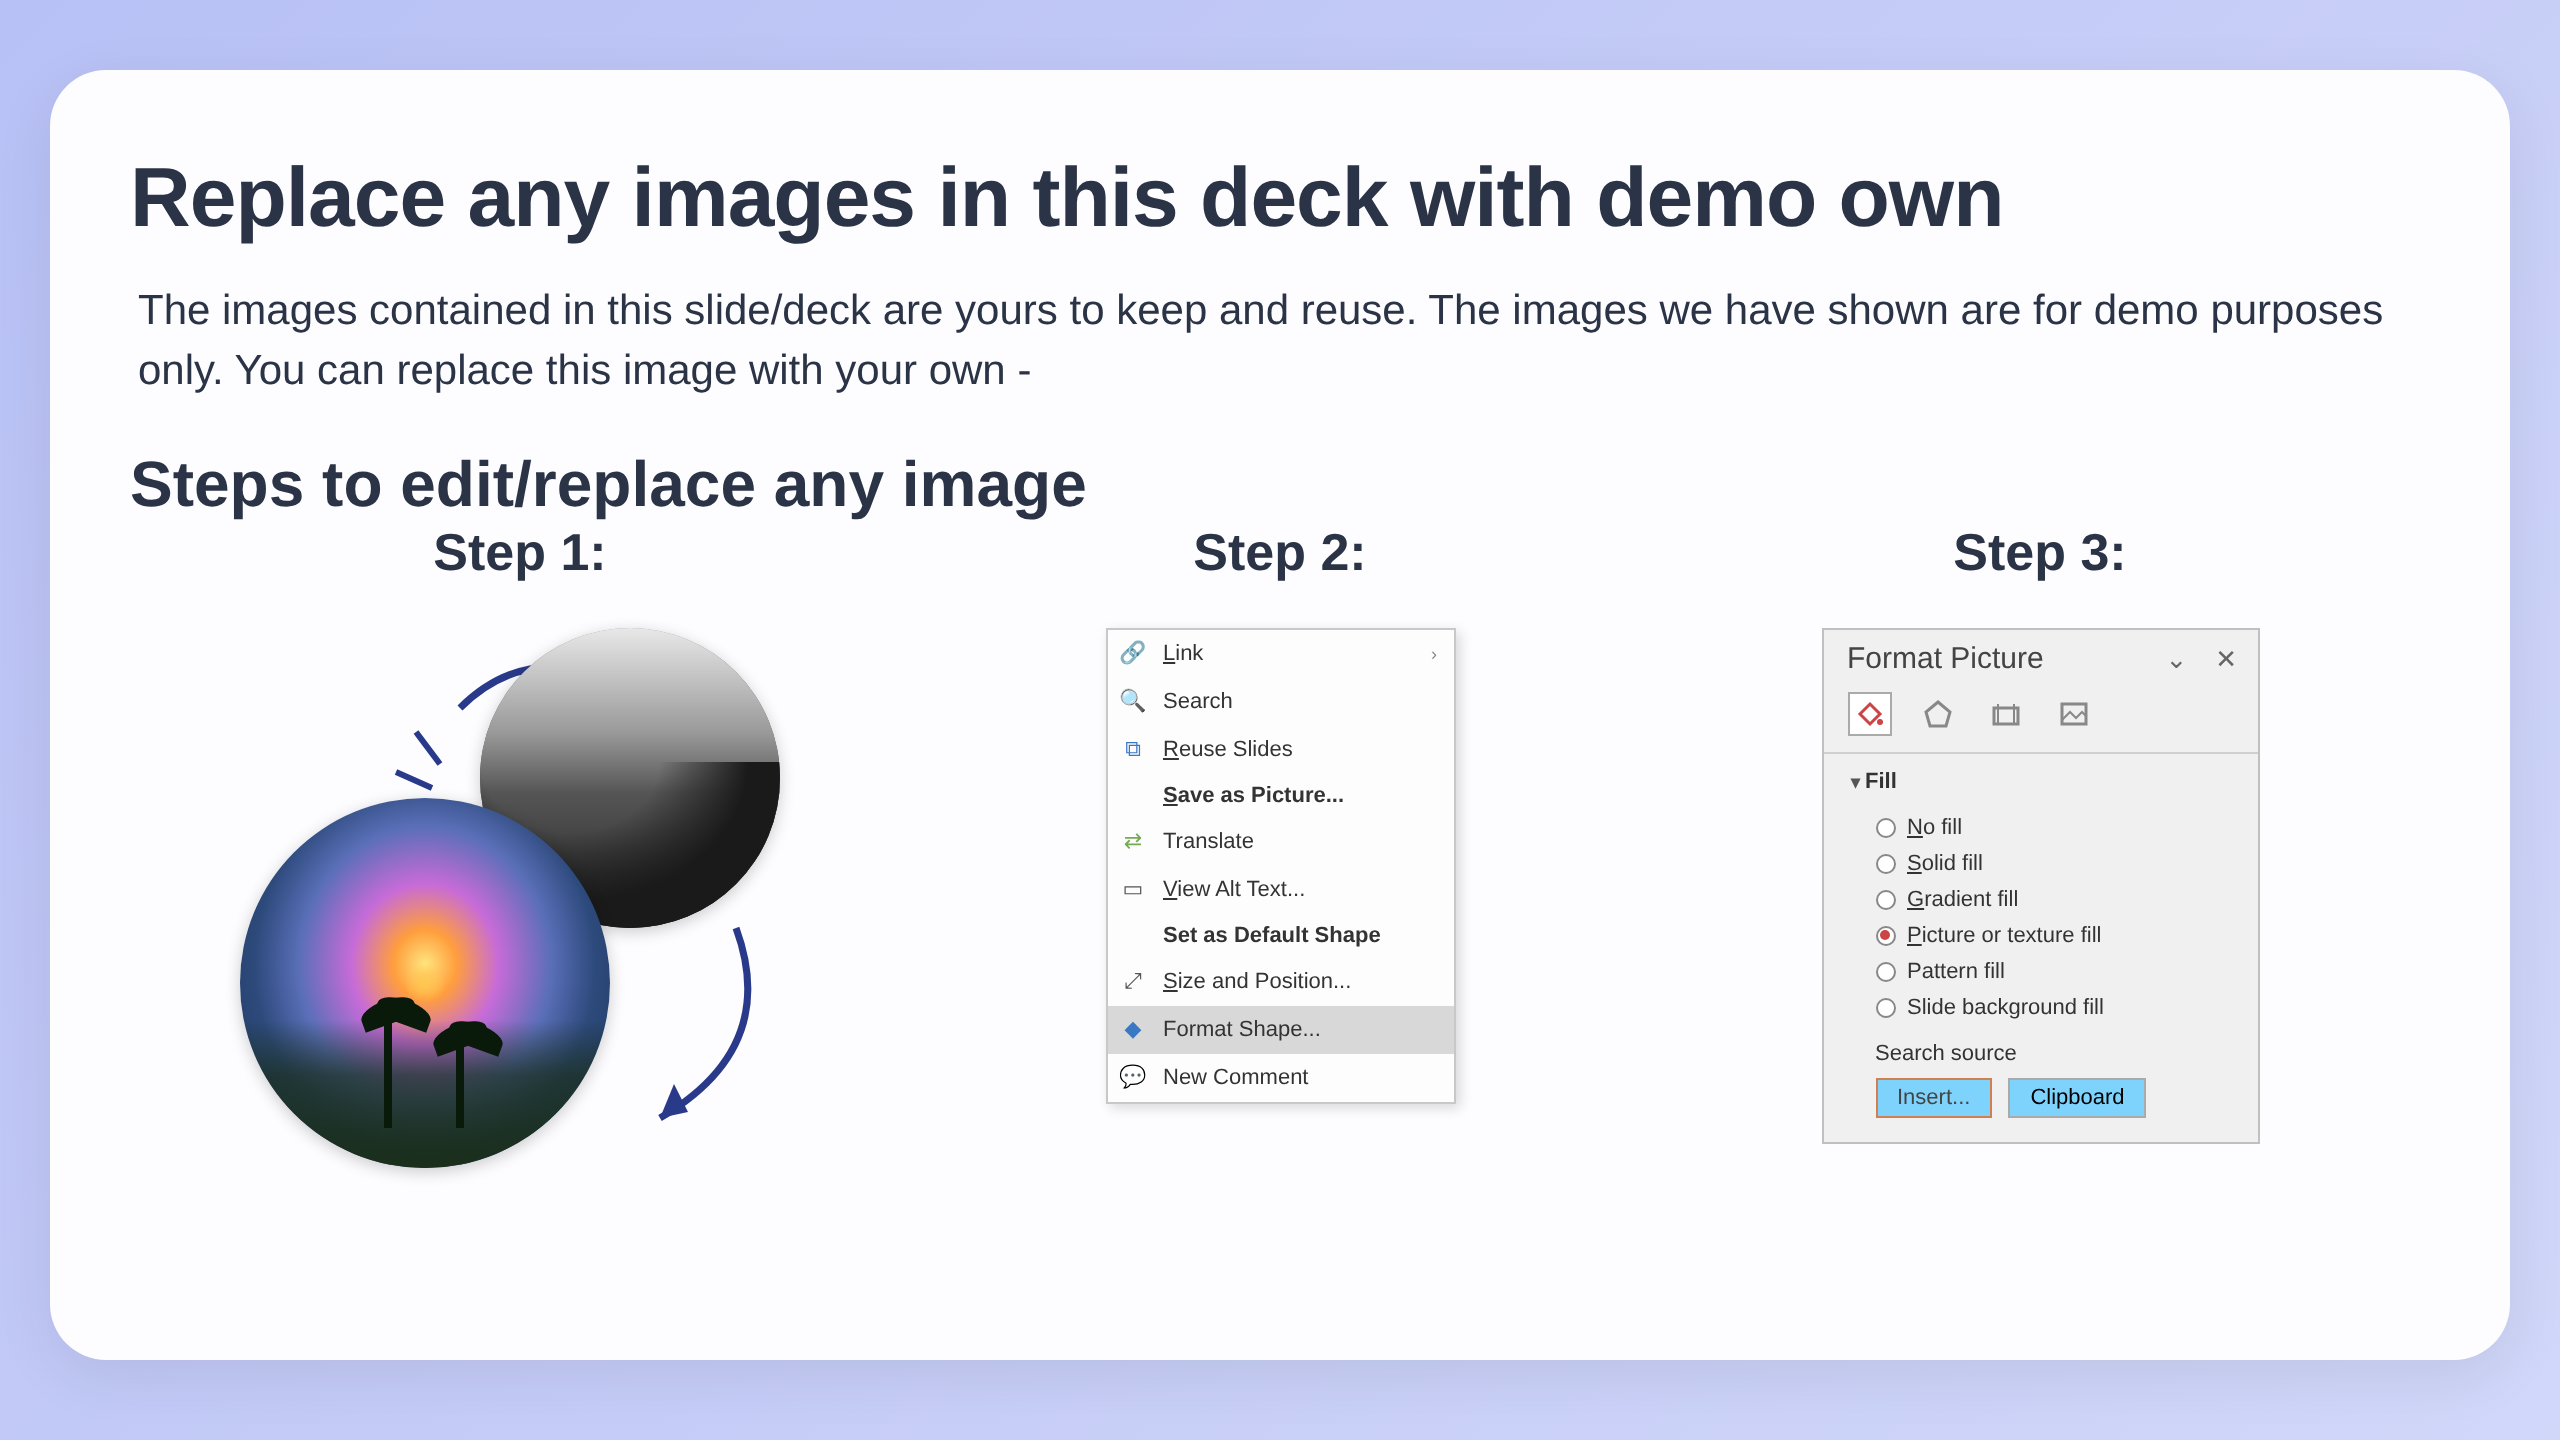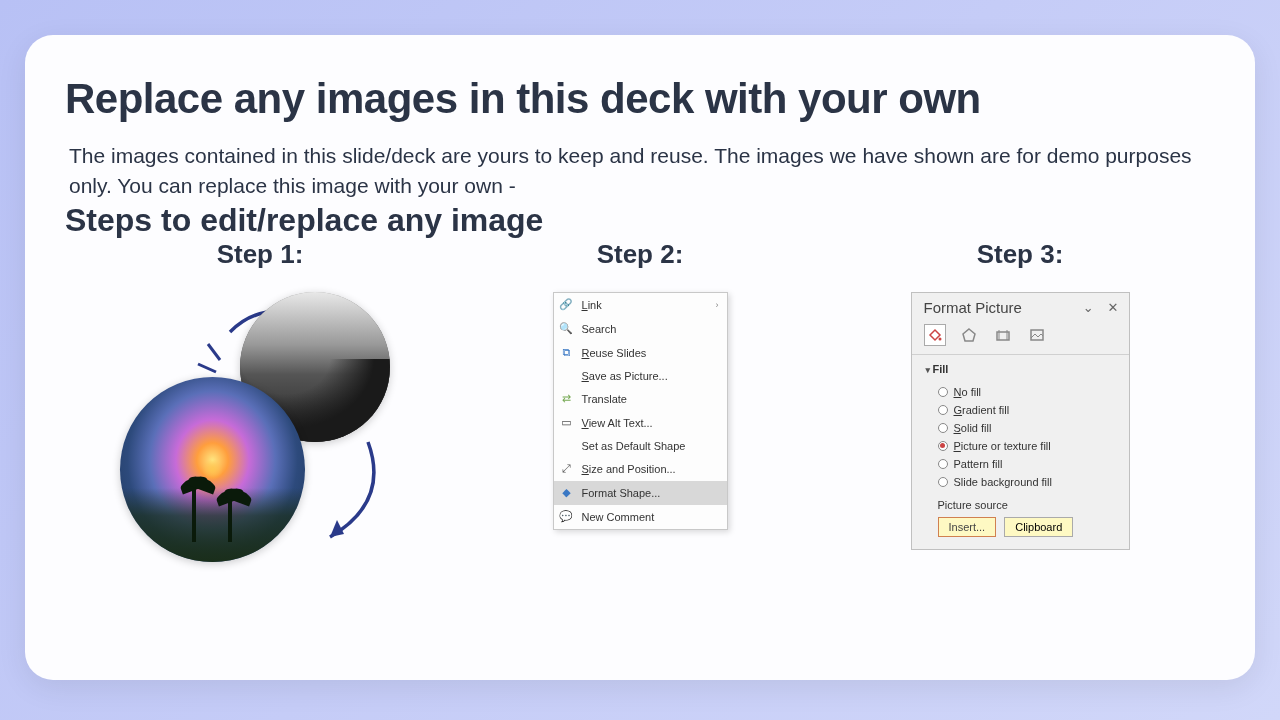--- a/index.html
+++ b/index.html
@@ -26,20 +26,21 @@
     font-size: 42px;
     font-weight: 800;
     color: #2b3446;
     letter-spacing: -0.5px;
     margin-bottom: 18px;
   }
   .desc {
     font-size: 21px;
     color: #2b3446;
     line-height: 1.45;
+    margin-bottom: 22px;
     padding: 0 4px;
   }
   .subtitle {
     font-size: 32px;
     font-weight: 800;
     color: #2b3446;
   }
   .steps {
     display: flex;
     justify-content: space-between;
@@ -109,21 +110,21 @@
     color: #333;
     box-shadow: 2px 2px 6px rgba(0,0,0,0.15);
   }
   .ctx-item {
     display: flex;
     align-items: center;
     padding: 5px 8px 5px 6px;
     gap: 8px;
     position: relative;
   }
-  .ctx-item.indent { padding-left: 28px; }
+  .ctx-item.indent { padding-left: 28px; font-weight: bold; }
   .ctx-item.selected { background: #d8d8d8; }
   .ctx-icon {
     width: 14px; height: 14px;
     display: flex; align-items: center; justify-content: center;
     font-size: 11px;
     color: #555;
   }
   .ctx-icon.blue { color: #3a78c4; }
   .ctx-arrow { position: absolute; right: 8px; color: #888; font-size: 9px; }
   .underline-first::first-letter { text-decoration: underline; }
@@ -176,30 +177,30 @@
   }
   .radio.on::after {
     content:""; width:5px; height:5px; border-radius:50%; background:#c44;
   }
   .pic-src { padding: 8px 0 0 12px; }
   .pic-src-label { font-size: 11px; margin-bottom: 6px; }
   .pic-buttons { display:flex; gap:8px; }
   .pic-btn {
     padding: 3px 10px;
     border: 1px solid #aaa;
-    background: #fef9c3;
+    background: #7dd3fc;
     font-size: 11px;
   }
   .pic-btn.primary { border-color: #d08050; color:#444; }
 </style>
 </head>
 <body>
 
 <div class="card">
-  <h1 class="title">Replace any images in this deck with your own</h1>
+  <h1 class="title">Replace any images in this deck with demo own</h1>
   <p class="desc">The images contained in this slide/deck are yours to keep and reuse. The images we have shown are for demo purposes only. You can replace this image with your own -</p>
   <h2 class="subtitle">Steps to edit/replace any image</h2>
 
   <div class="steps">
 
     <div class="step">
       <div class="step-label">Step 1:</div>
       <div class="step1-img">
         <svg class="arrow-svg" width="280" height="270">
           <path d="M 110 40 Q 145 5 195 30" stroke="#2a3a8a" stroke-width="3.5" fill="none"></path>
@@ -303,40 +304,40 @@
           </span>
         </div>
         <div class="fill-section">
           <div class="fill-header">Fill</div>
           <div class="radio-row">
             <span class="radio"></span>
             <span class="underline-first">No fill</span>
           </div>
           <div class="radio-row">
             <span class="radio"></span>
+            <span class="underline-first">Solid fill</span>
+          </div>
+          <div class="radio-row">
+            <span class="radio"></span>
             <span class="underline-first">Gradient fill</span>
-          </div>
-          <div class="radio-row">
-            <span class="radio"></span>
-            <span class="underline-first">Solid fill</span>
           </div>
           <div class="radio-row">
             <span class="radio on"></span>
             <span class="underline-first">Picture or texture fill</span>
           </div>
           <div class="radio-row">
             <span class="radio"></span>
             <span>Pattern fill</span>
           </div>
           <div class="radio-row">
             <span class="radio"></span>
             <span>Slide background fill</span>
           </div>
           <div class="pic-src">
-            <div class="pic-src-label">Picture source</div>
+            <div class="pic-src-label">Search source</div>
             <div class="pic-buttons">
               <button class="pic-btn primary">Insert...</button>
               <button class="pic-btn">Clipboard</button>
             </div>
           </div>
         </div>
       </div>
     </div>
 
   </div>

